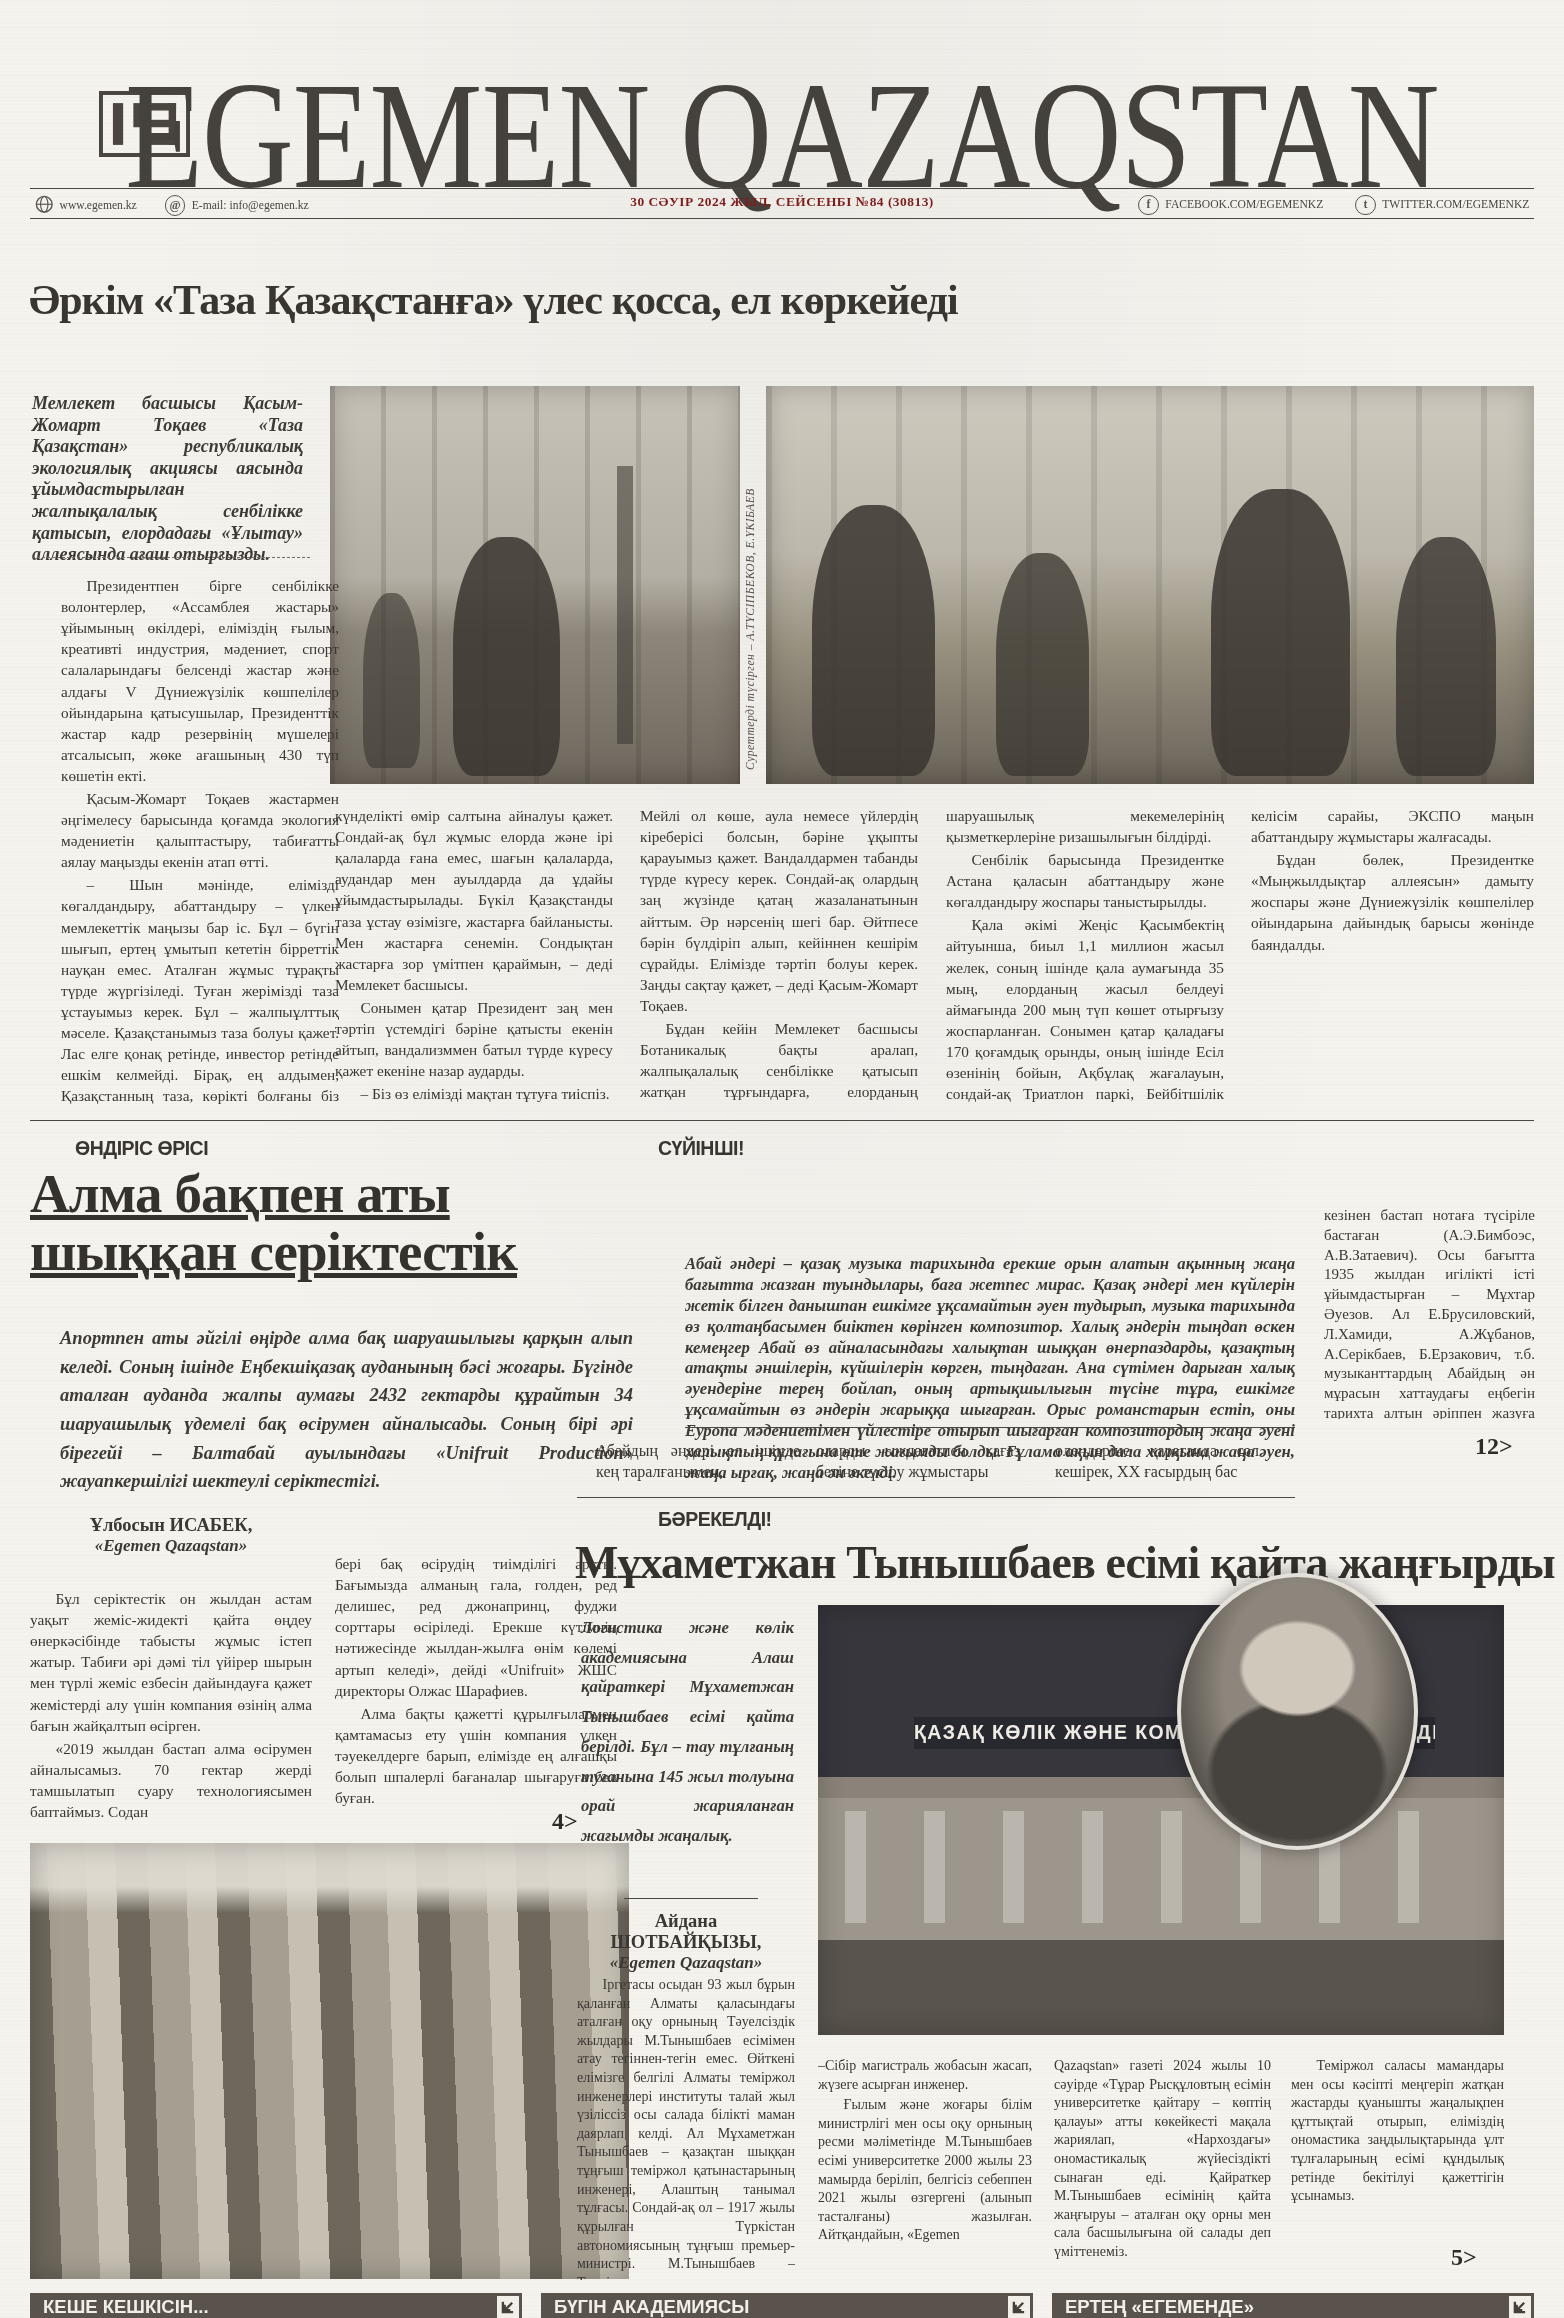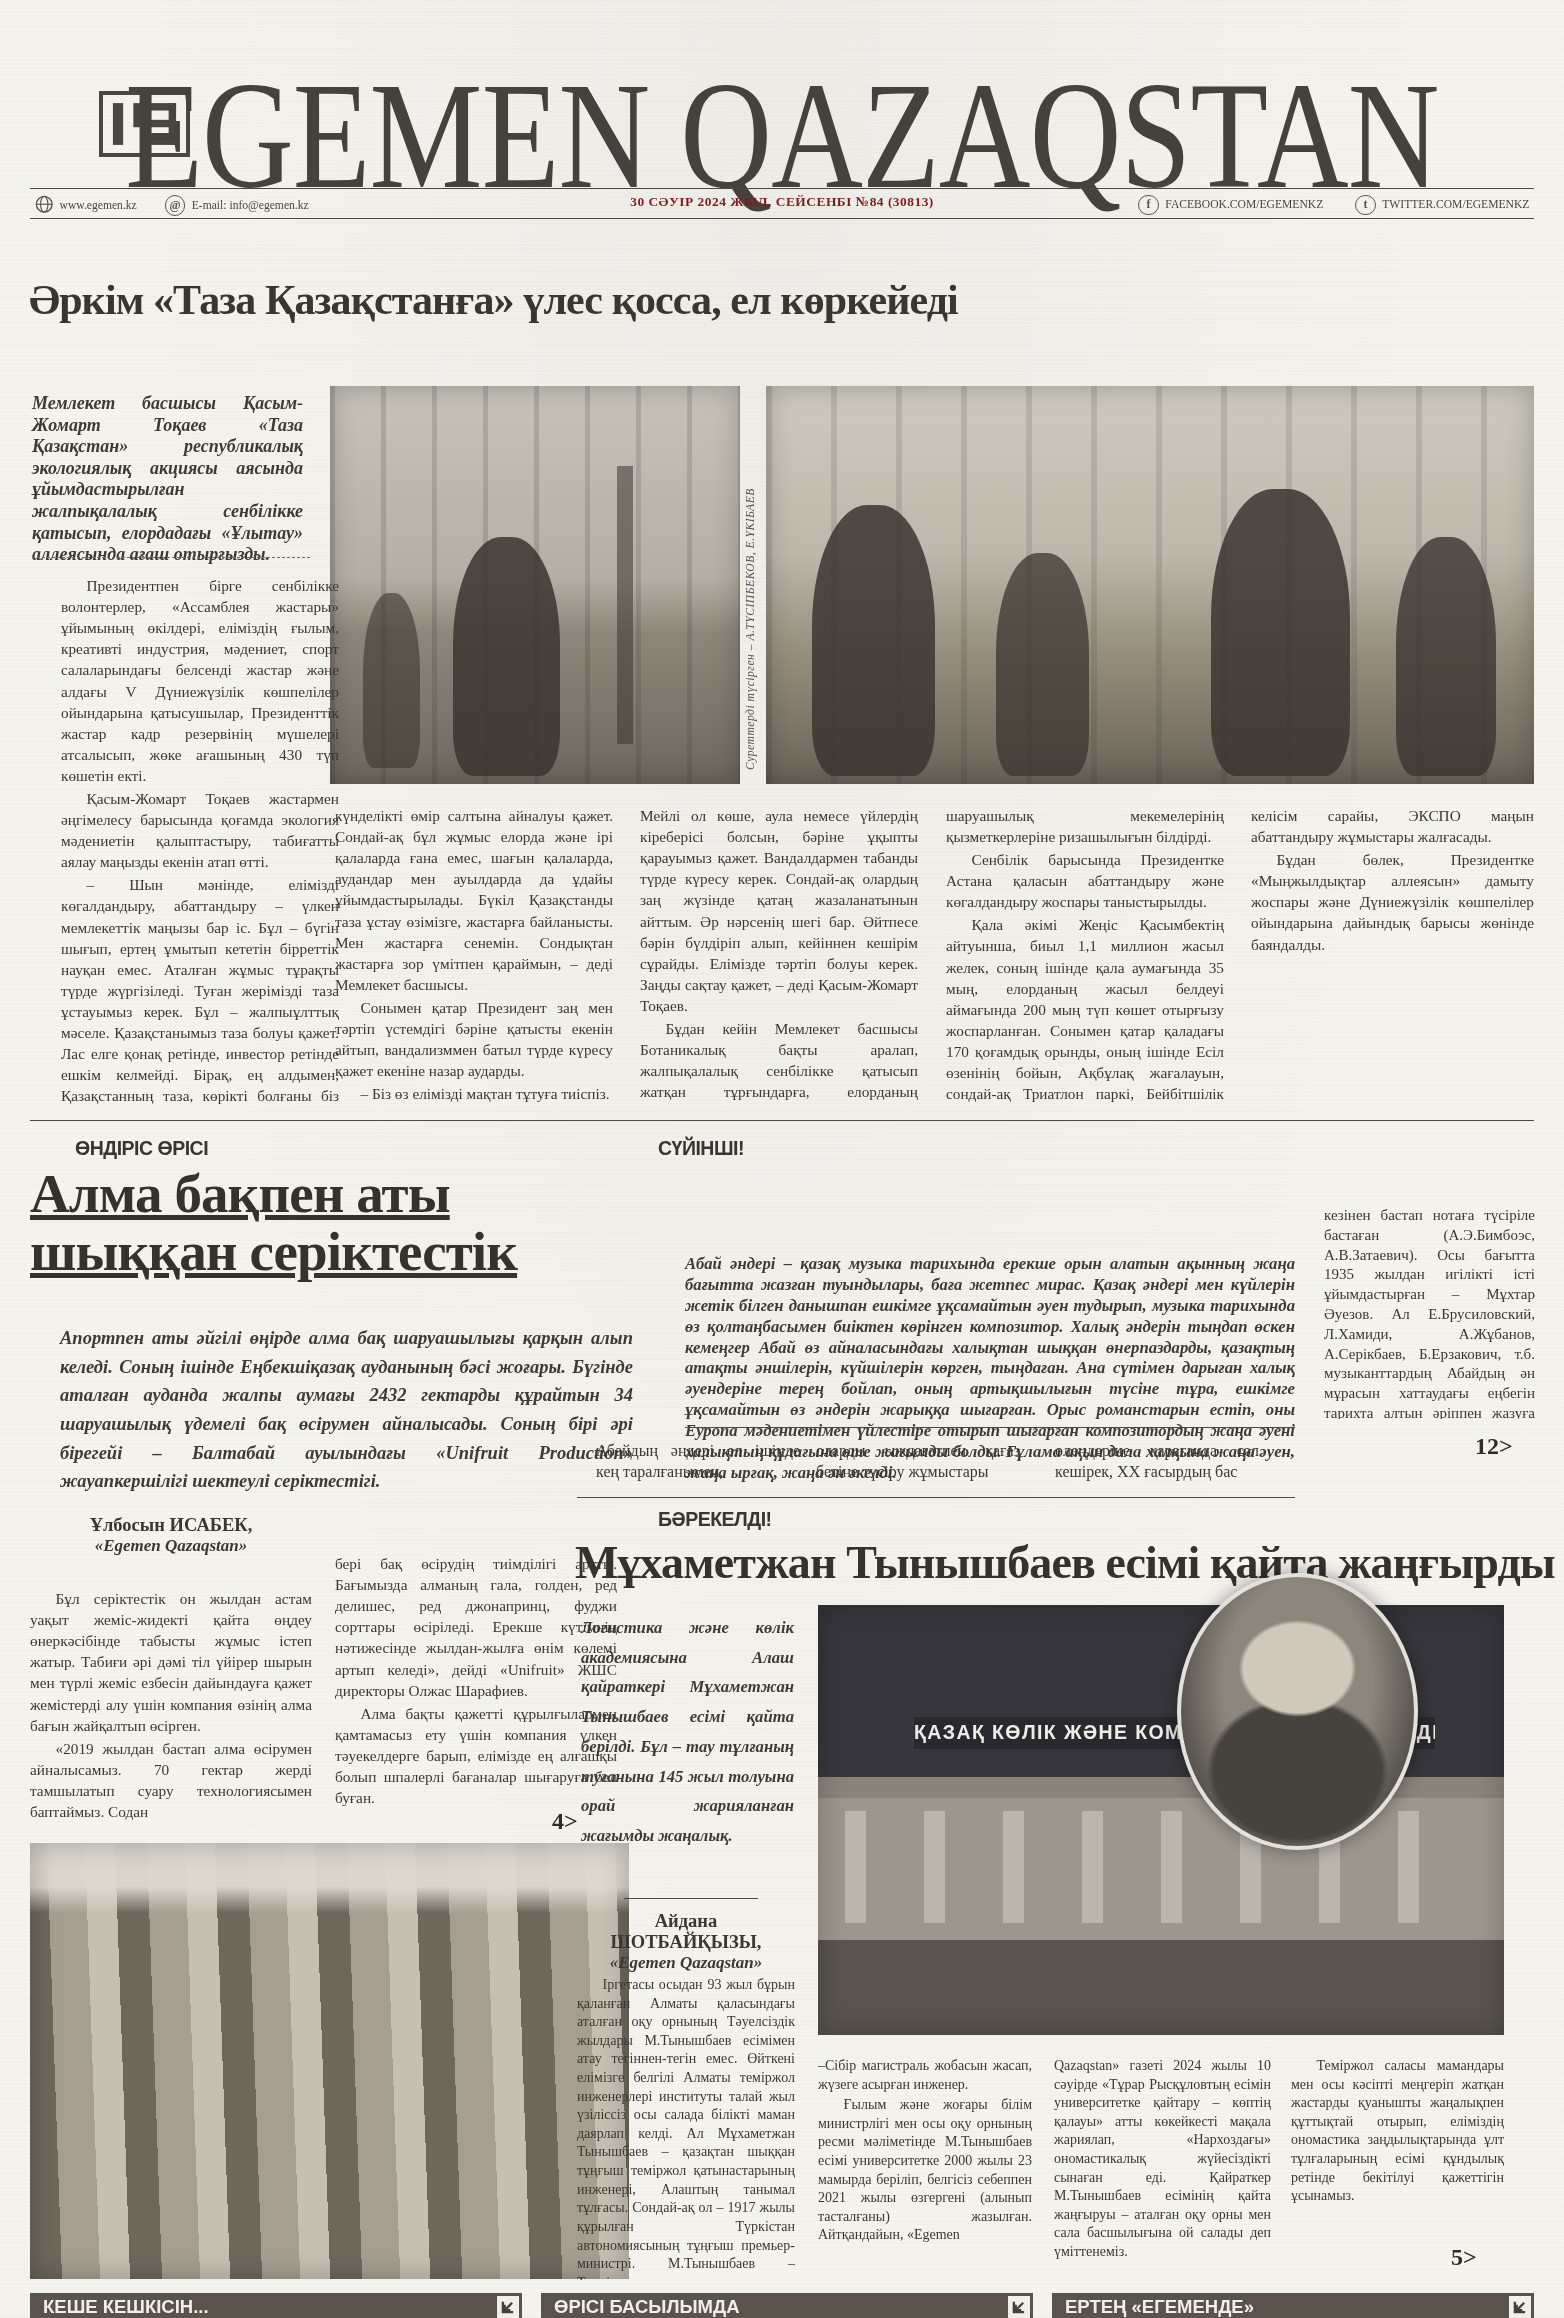--- a/index.html
+++ b/index.html
@@ -287,21 +287,21 @@
             <path d="M4 4 L4 26 L26 26" fill="none" stroke="#454039" stroke-width="5"></path>
             <path d="M24 6 L8 22" stroke="#454039" stroke-width="5"></path>
             <path d="M8 10 L8 22 L20 22" fill="none" stroke="#454039" stroke-width="5"></path>
           </svg>
       </span>
     </div>
 
   </div>
   <div class="box bx2">
     <div class="box-head">
-      <span class="box-head-label">ӨРІСІ БАСЫЛЫМДА</span>
+      <span class="box-head-label">БҮГІН АКАДЕМИЯСЫ</span>
       <span class="box-ic">
         <svg width="14" height="14" viewBox="0 0 30 30">
             <path d="M4 4 L4 26 L26 26" fill="none" stroke="#454039" stroke-width="5"></path>
             <path d="M24 6 L8 22" stroke="#454039" stroke-width="5"></path>
             <path d="M8 10 L8 22 L20 22" fill="none" stroke="#454039" stroke-width="5"></path>
           </svg>
       </span>
     </div>
 
   </div>

